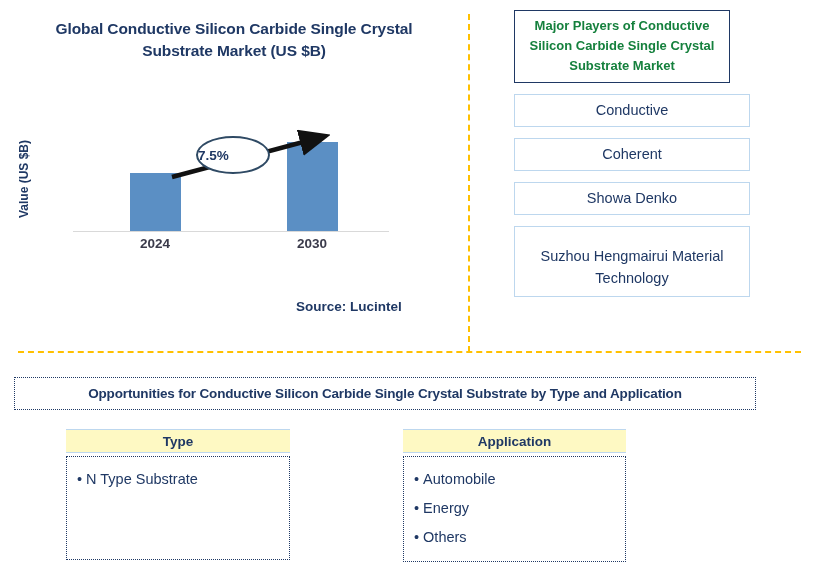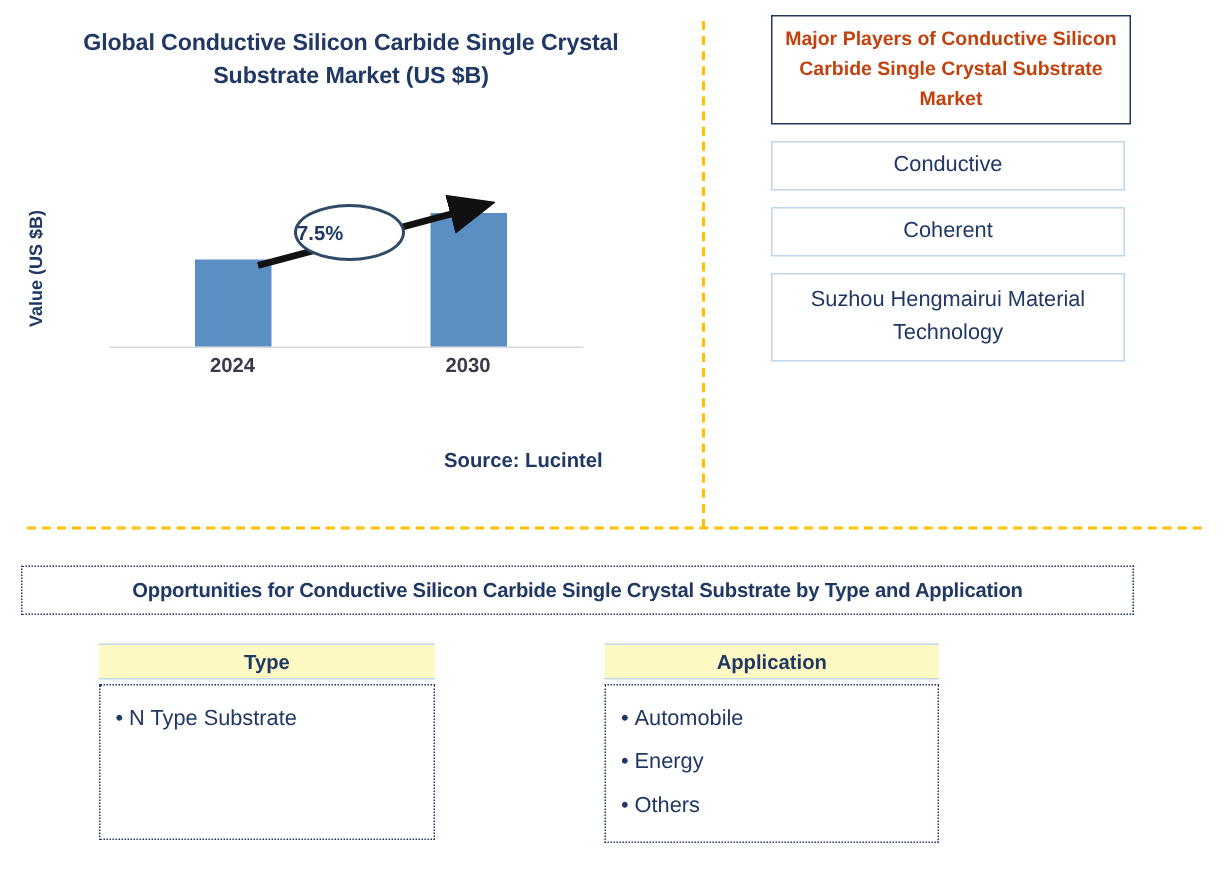--- a/index.html
+++ b/index.html
@@ -149,36 +149,36 @@
     top: 10px;
     width: 236px;
   }
   #players-header {
     border: 1.5px solid #1F3864;
     padding: 5px 4px 6px;
     text-align: center;
     font-size: 13px;
     font-weight: bold;
     line-height: 20px;
-    color: #c2410c;
-    box-sizing: border-box;
-    width: 240px;
+    color: #15803d;
+    box-sizing: border-box;
+    width: 216px;
   }
   .player-box {
     margin-top: 11px;
     border: 1px solid #BDD7EE;
     width: 236px;
     box-sizing: border-box;
     text-align: center;
     font-size: 14.5px;
     color: #1F3864;
     line-height: 22px;
     padding: 4px 3px 5px;
   }
-  .player-box.two-line { padding: 6px 3px 7px; }
+  .player-box.two-line { padding: 18px 3px 7px; }
 
   
   #opportunity-banner {
     position: absolute;
     left: 14px;
     top: 377px;
     width: 742px;
     height: 33px;
     border: 1.5px dotted #1F3864;
     box-sizing: border-box;
@@ -262,20 +262,21 @@
   </div>
 
   <div id="source-text">Source: Lucintel</div>
 </div>
 
 <div id="right-panel">
   <div id="players-header">Major Players of Conductive Silicon Carbide Single Crystal Substrate Market</div>
 
   <div class="player-box">Conductive</div>
   <div class="player-box">Coherent</div>
+  <div class="player-box">Showa Denko</div>
   <div class="player-box two-line">Suzhou Hengmairui Material Technology</div>
 </div>
 
 <div id="opportunity-banner">Opportunities for Conductive Silicon Carbide Single Crystal Substrate by Type and Application</div>
 
 <div class="segment-col" id="segment-type">
   <div class="segment-header">Type</div>
   <div class="segment-list" id="type-list">
     <div class="segment-item">
       <span class="bullet">•</span><span>N Type Substrate</span>

